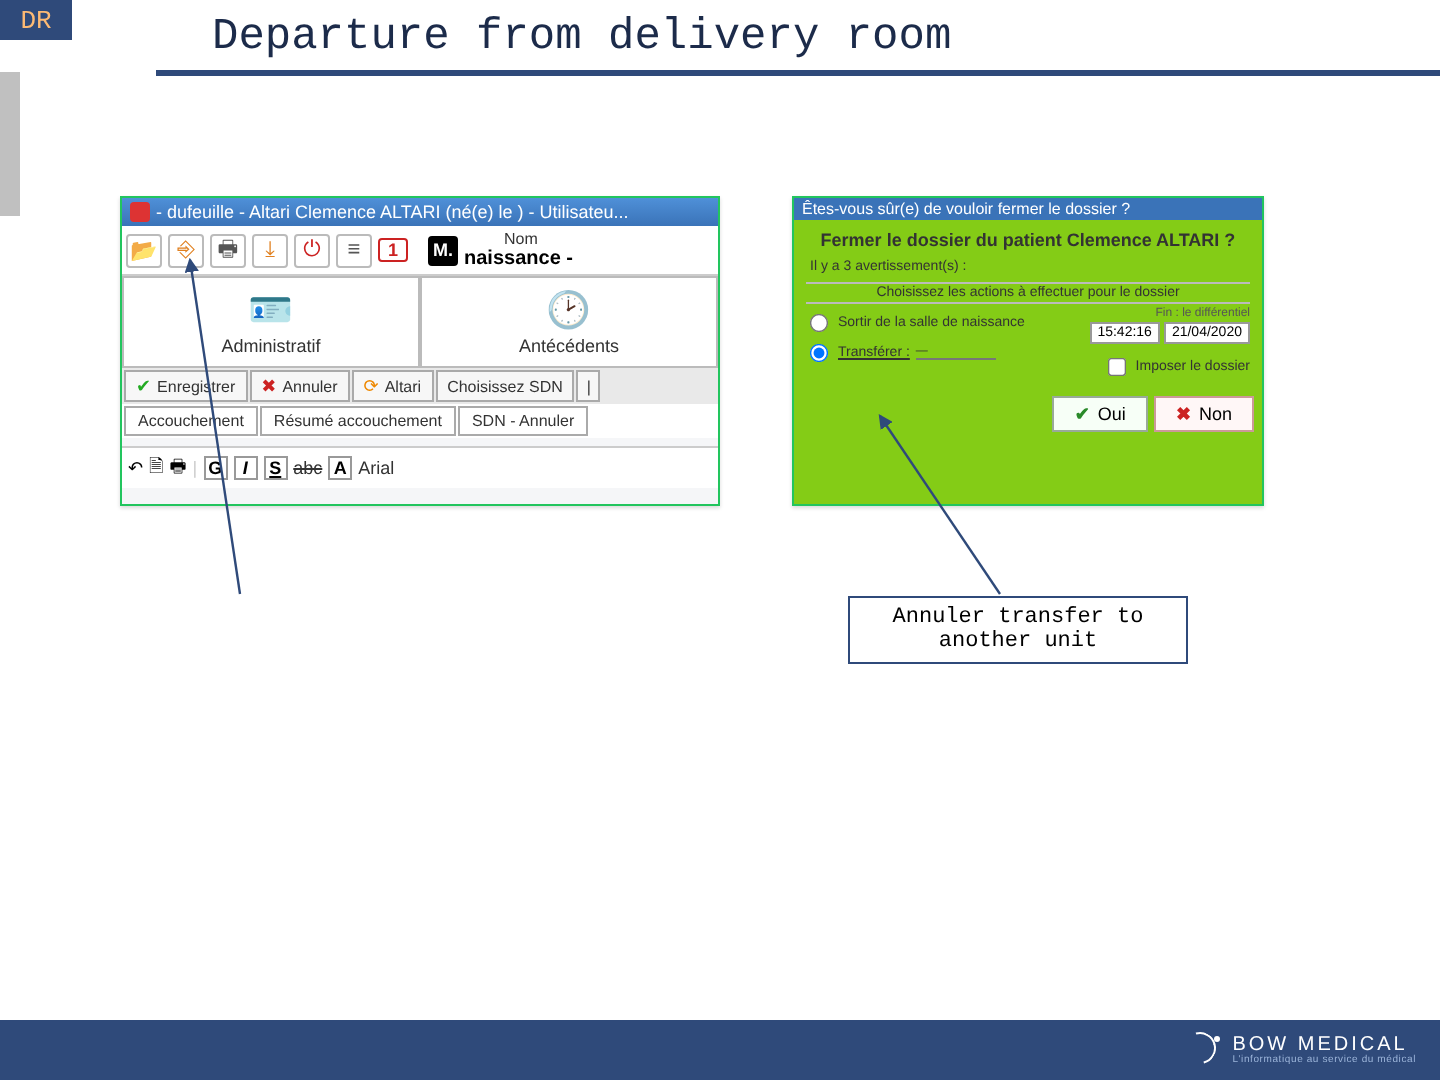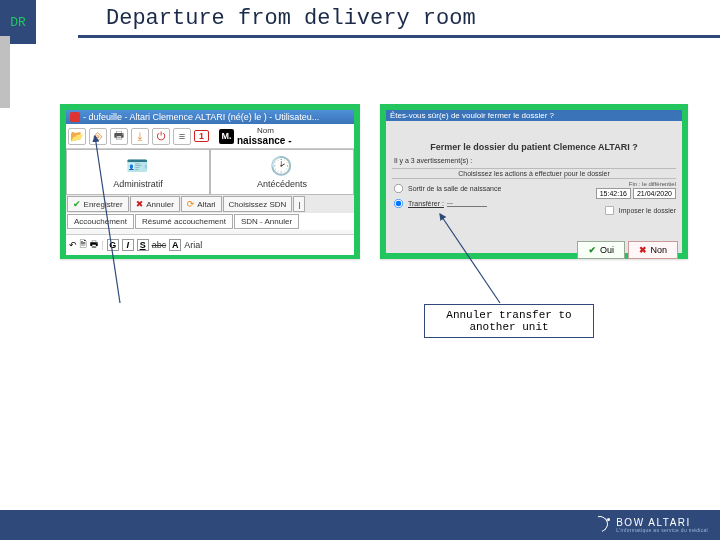--- a/index.html
+++ b/index.html
@@ -5,34 +5,34 @@
   * { box-sizing: border-box; margin: 0; padding: 0; }
   body {
     width: 720px; height: 540px;
     font-family: Arial, sans-serif;
     background: #fff; position: relative; overflow: hidden;
     font-size: 9px;
   }
   
   .hdr { display: flex; align-items: flex-start; }
   .dr-tab {
-    width: 36px; height: 44px; background: #2f4a7a; color: #22c55e;
+    width: 36px; height: 20px; background: #2f4a7a; color: #fdba74;
     font-family: "Courier New", monospace; font-size: 13px;
     display: flex; align-items: center; justify-content: center;
   }
   .title {
     font-family: Liberation Mono, monospace; font-size: 22px;
     color: #1c2b4a; padding: 6px 0 4px 70px;
   }
   .title-rule { height: 3px; background: #2f4a7a; margin-left: 42px; }
   .left-grey { position: absolute; left:0; top:36px; width:10px; height:72px; background:#c0c0c0; }
   
   .canvas { position: relative; width: 720px; height: 460px; }
   .panel {
-    position: absolute; background: #f5f6f8; border: 6px solid #22c55e;
+    position: absolute; background: #f5f6f8; border: 1px solid #22c55e;
     box-shadow: 0 1px 2px rgba(0,0,0,.15);
   }
   .titlebar {
     background: linear-gradient(#4f90d8,#3a73b8);
     color: #fff; font-size: 9px; padding: 2px 4px;
     display: flex; align-items: center; gap: 3px; white-space: nowrap; overflow: hidden;
   }
   .titlebar .ico { width:10px; height:10px; background:#d33; border-radius:2px; display:inline-block;}
   
   .p1 { left: 60px; top: 60px; width: 300px; height: 155px; }
@@ -69,23 +69,23 @@
     border:1px solid #aaa; background:#fff; padding:2px 6px;
     font-size:8px; color:#333; white-space:nowrap;
   }
   .fmt-bar {
     display:flex; align-items:center; gap:3px; padding:2px 3px;
     border-top:1px solid #ccc; background:#fff; margin-top:4px;
   }
   .fmt-bar .sq{width:12px;height:12px;border:1px solid #999;display:flex;align-items:center;justify-content:center;font-size:9px;font-weight:bold;}
   .fmt-bar .f{font-size:9px;color:#333;}
   
-  .p2 { left: 380px; top: 60px; width: 308px; height: 155px; background:#e5e5e5; }
+  .p2 { left: 396px; top: 60px; width: 236px; height: 155px; background:#84cc16; }
   .qbar { background:#3a73b8; color:#fff; font-size:8px; padding:1px 4px; }
-  .dlg-body{padding:19px 6px;}
+  .dlg-body{padding:3px 6px;}
   .dlg-title{font-size:9px;font-weight:bold;color:#333;text-align:center;padding:2px 0 3px;}
   .warn{font-size:7px;color:#333;padding:2px;}
   .section{font-size:7px;color:#333;text-align:center;border-top:1px solid #bbb;border-bottom:1px solid #bbb;padding:1px 0;margin:2px 0;}
   .opt{display:flex;align-items:center;gap:3px;font-size:7px;color:#333;padding:1px 0;}
   .opt input{transform:scale(.7);margin:0;}
   .dt{display:flex;gap:2px;justify-content:flex-end;}
   .dt .fld{border:1px solid #999;font-size:7px;padding:1px 3px;background:#fff;}
   .actions{display:flex;justify-content:flex-end;gap:3px;padding:4px;}
   .dbtn{border:1px solid #9a9;background:#f7fff7;font-size:9px;padding:3px 10px;display:flex;align-items:center;gap:4px;}
   .dbtn.no{border-color:#c99;background:#fff7f7;}
@@ -243,17 +243,17 @@
   </svg>
 
   <div class="callout c2" style="white-space:pre-line">Annuler transfer to
 another unit</div>
 </div>
 
 <div class="footer">
   <div class="logo">
     <div class="logo-mark"></div>
     <div>
-      <div class="logo-txt">BOW ALTARI</div>
+      <div class="logo-txt">BOW MEDICAL</div>
       <div class="logo-sub">L'informatique au service du médical</div>
     </div>
   </div>
 </div>
 
 </body></html>

